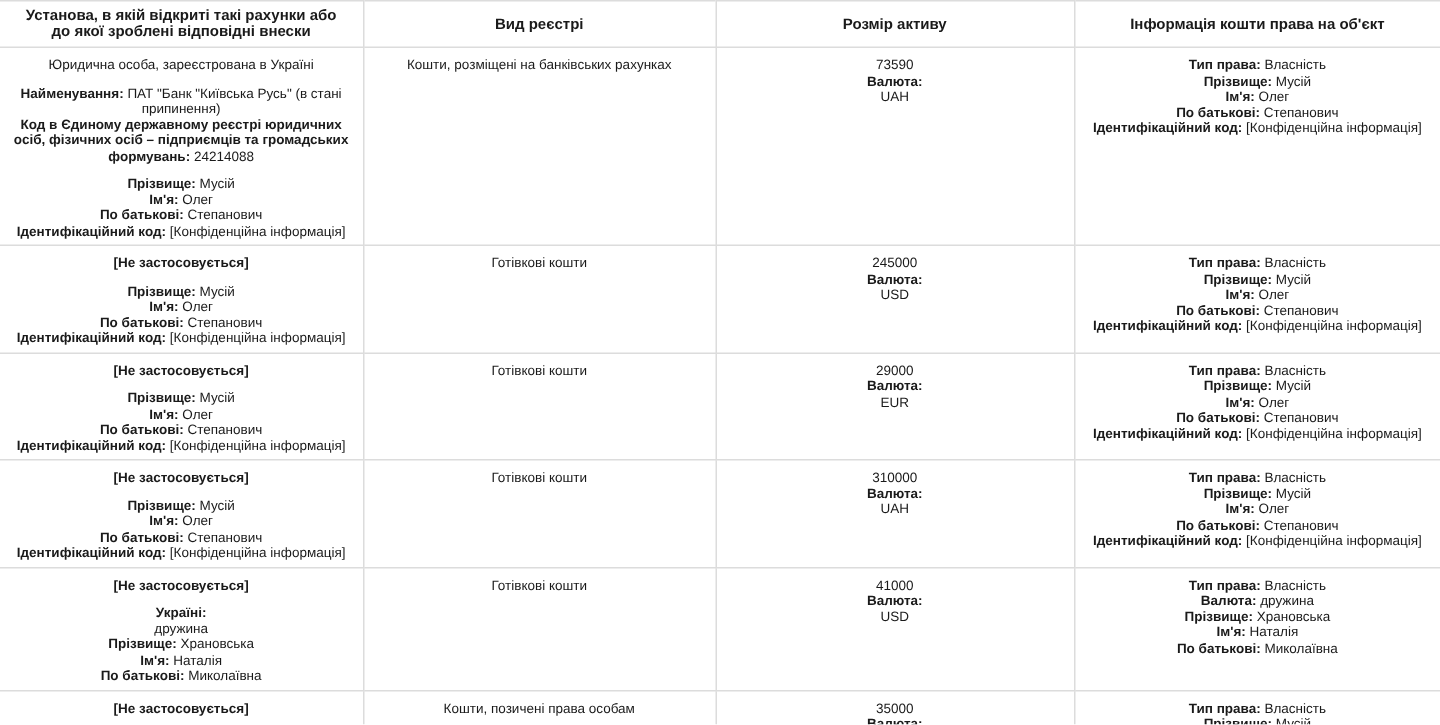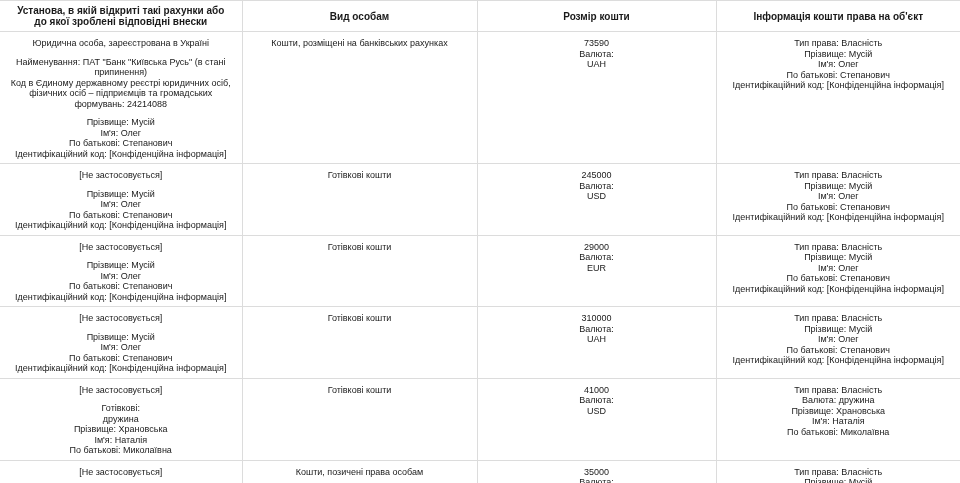--- a/index.html
+++ b/index.html
@@ -38,39 +38,39 @@
   td{vertical-align:top;padding-top:6px;}
   th:first-child,td:first-child{border-left:none;}
   th:last-child,td:last-child{border-right:none;}
   tbody tr:nth-child(1) td{height:117px;}
   tbody tr:nth-child(2) td{height:68px;}
   tbody tr:nth-child(3) td{height:68px;}
   tbody tr:nth-child(4) td{height:68px;}
   tbody tr:nth-child(5) td{height:70px;}
   tbody tr:nth-child(6) td{height:63px;border-bottom:none;}
   .line{margin:0;}
-  .line b{font-weight:normal;}
+  .line b{font-weight:bold;}
   .spacer{height:8px;}
 </style>
 </head>
 <body>
 
 <div class="viewport">
   <table class="assets">
     <colgroup>
       <col style="width:242px">
       <col style="width:235px">
       <col style="width:239px">
       <col style="width:244px">
     </colgroup>
     <thead>
       <tr>
         <th>Установа, в якій відкриті такі рахунки або до якої зроблені відповідні внески</th>
-        <th>Вид особам</th>
-        <th>Розмір кошти</th>
+        <th>Вид реєстрі</th>
+        <th>Розмір активу</th>
         <th>Інформація кошти права на об'єкт</th>
       </tr>
     </thead>
     <tbody>
         <tr>
           <td>
             <div class="line">Юридична особа, зареєстрована в Україні</div>
             <div class="spacer"></div>
             <div class="line"><b>Найменування:</b> ПАТ "Банк "Київська Русь" (в стані припинення)</div>
             <div class="line"><b>Код в Єдиному державному реєстрі юридичних осіб, фізичних осіб – підприємців та громадських формувань:</b> 24214088</div>
@@ -168,21 +168,21 @@
             <div class="line"><b>Прізвище:</b> Мусій</div>
             <div class="line"><b>Ім'я:</b> Олег</div>
             <div class="line"><b>По батькові:</b> Степанович</div>
             <div class="line"><b>Ідентифікаційний код:</b> [Конфіденційна інформація]</div>
           </td>
         </tr>
         <tr>
           <td>
             <div class="line"><b>[Не застосовується]</b></div>
             <div class="spacer"></div>
-            <div class="line"><b>Готівкові:</b></div>
+            <div class="line"><b>Україні:</b></div>
             <div class="line">дружина</div>
             <div class="line"><b>Прізвище:</b> Храновська</div>
             <div class="line"><b>Ім'я:</b> Наталія</div>
             <div class="line"><b>По батькові:</b> Миколаївна</div>
           </td>
           <td>
             <div class="line">Готівкові кошти</div>
           </td>
           <td>
             <div class="line">41000</div>

